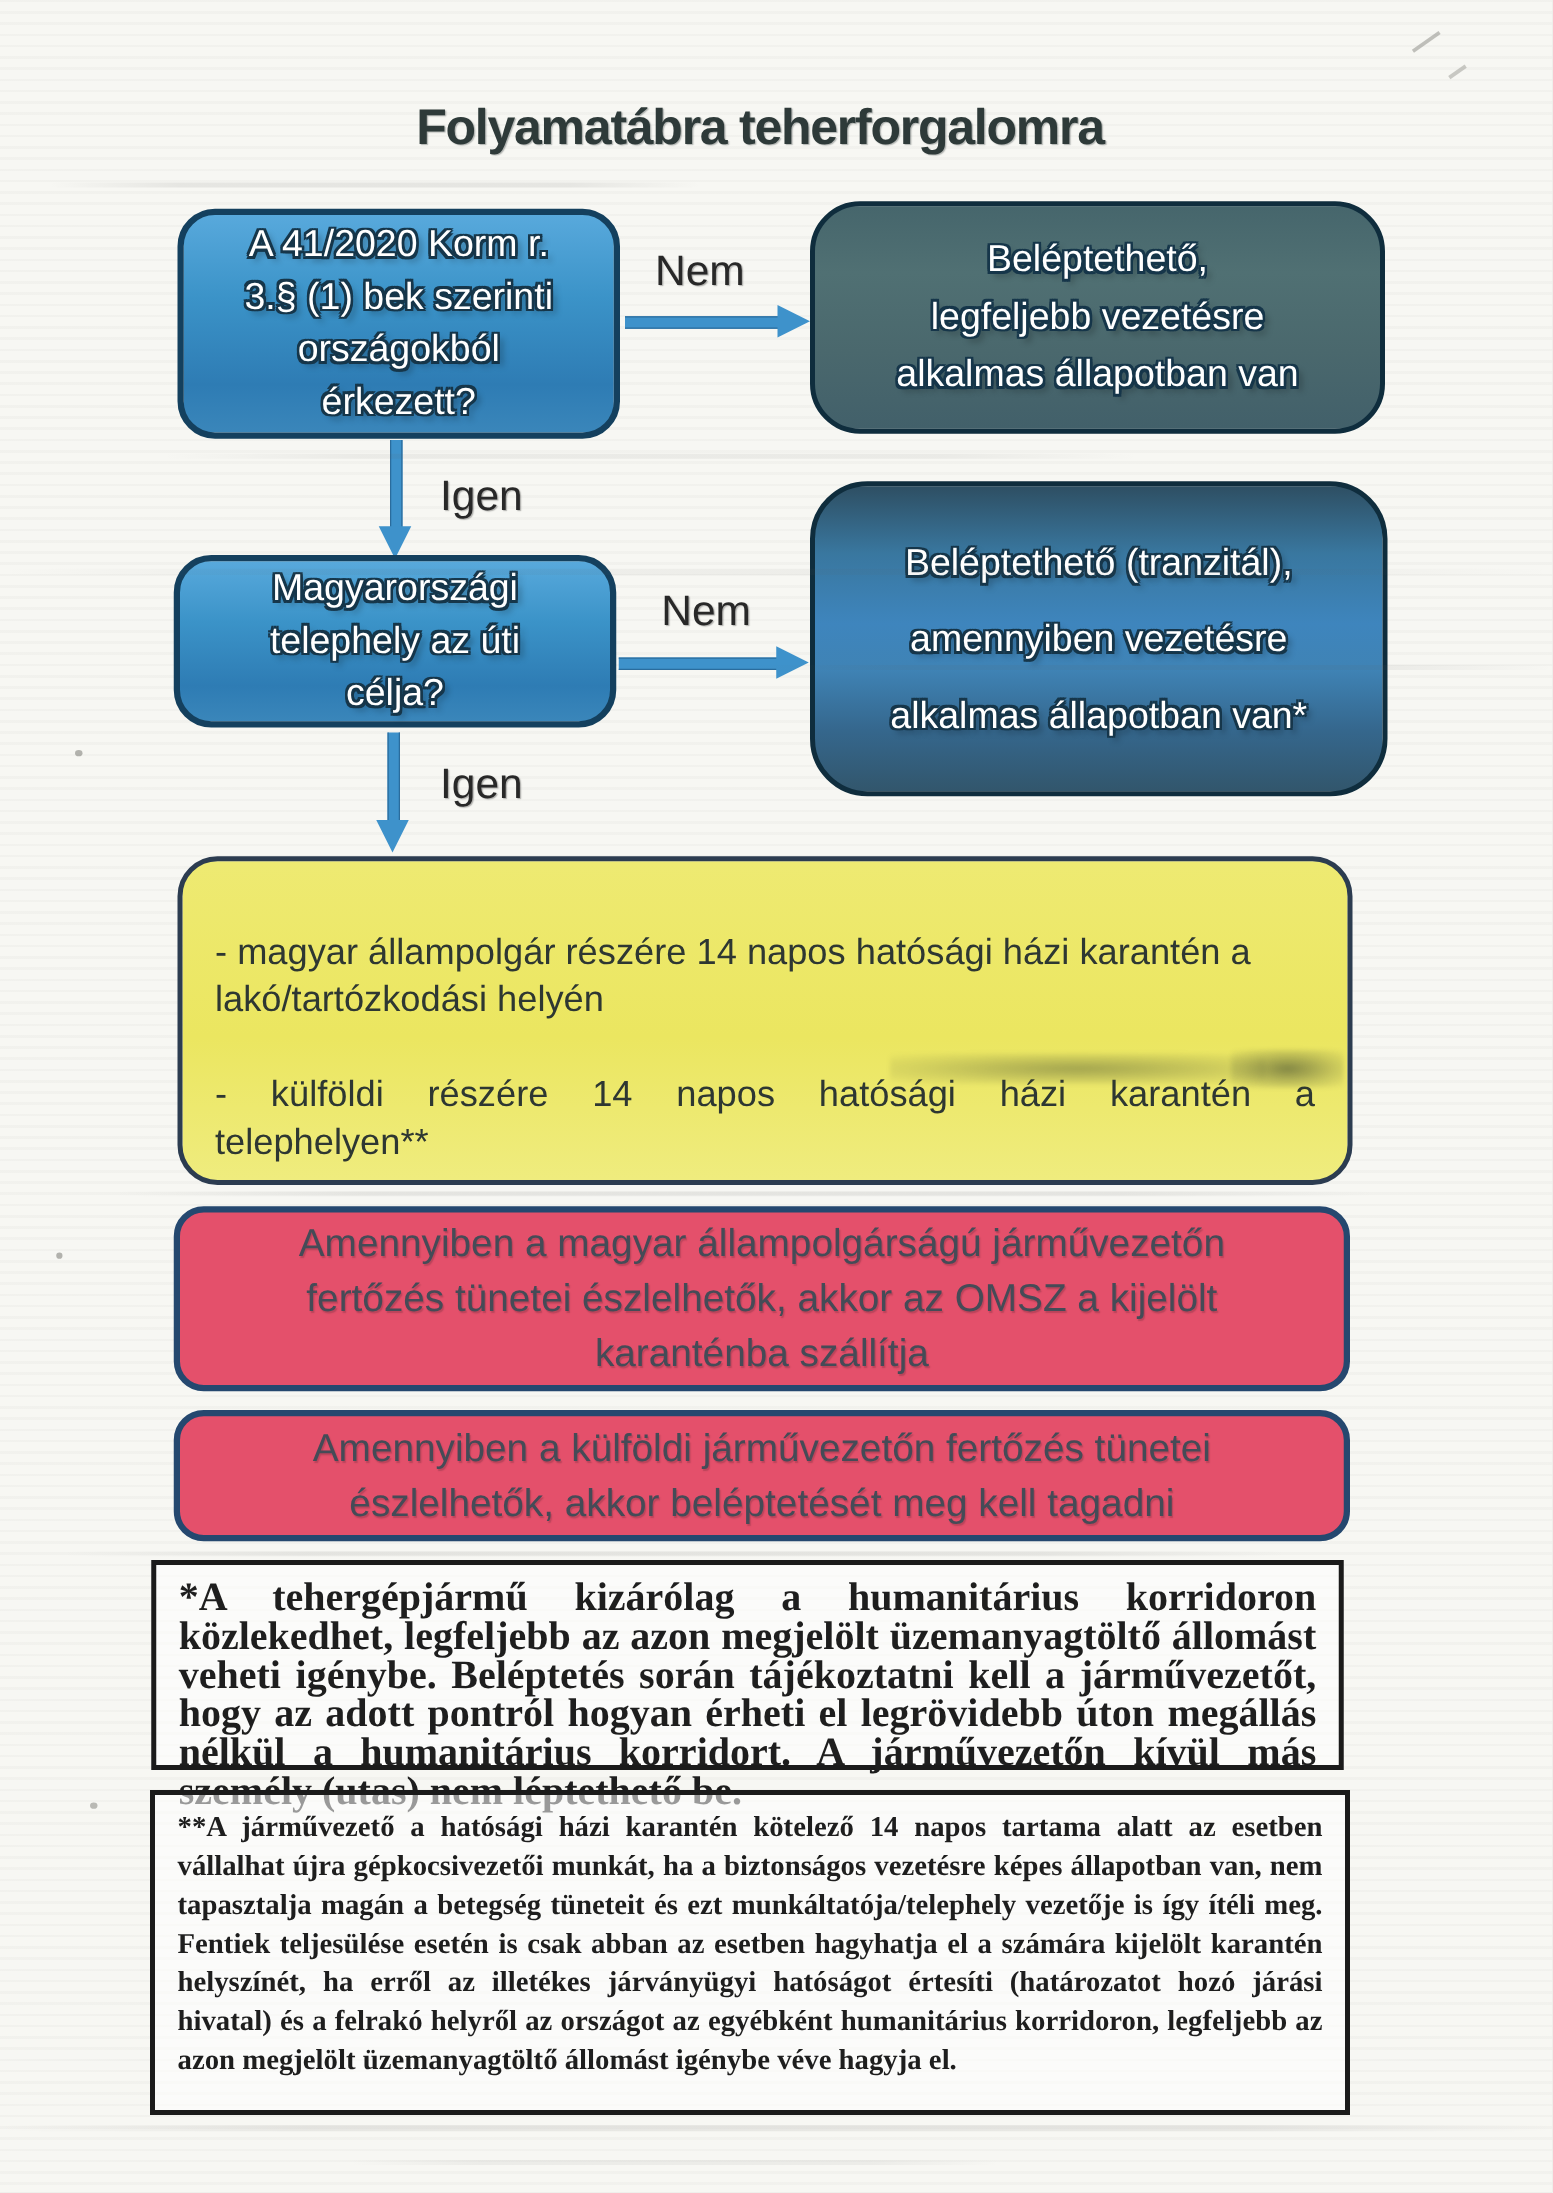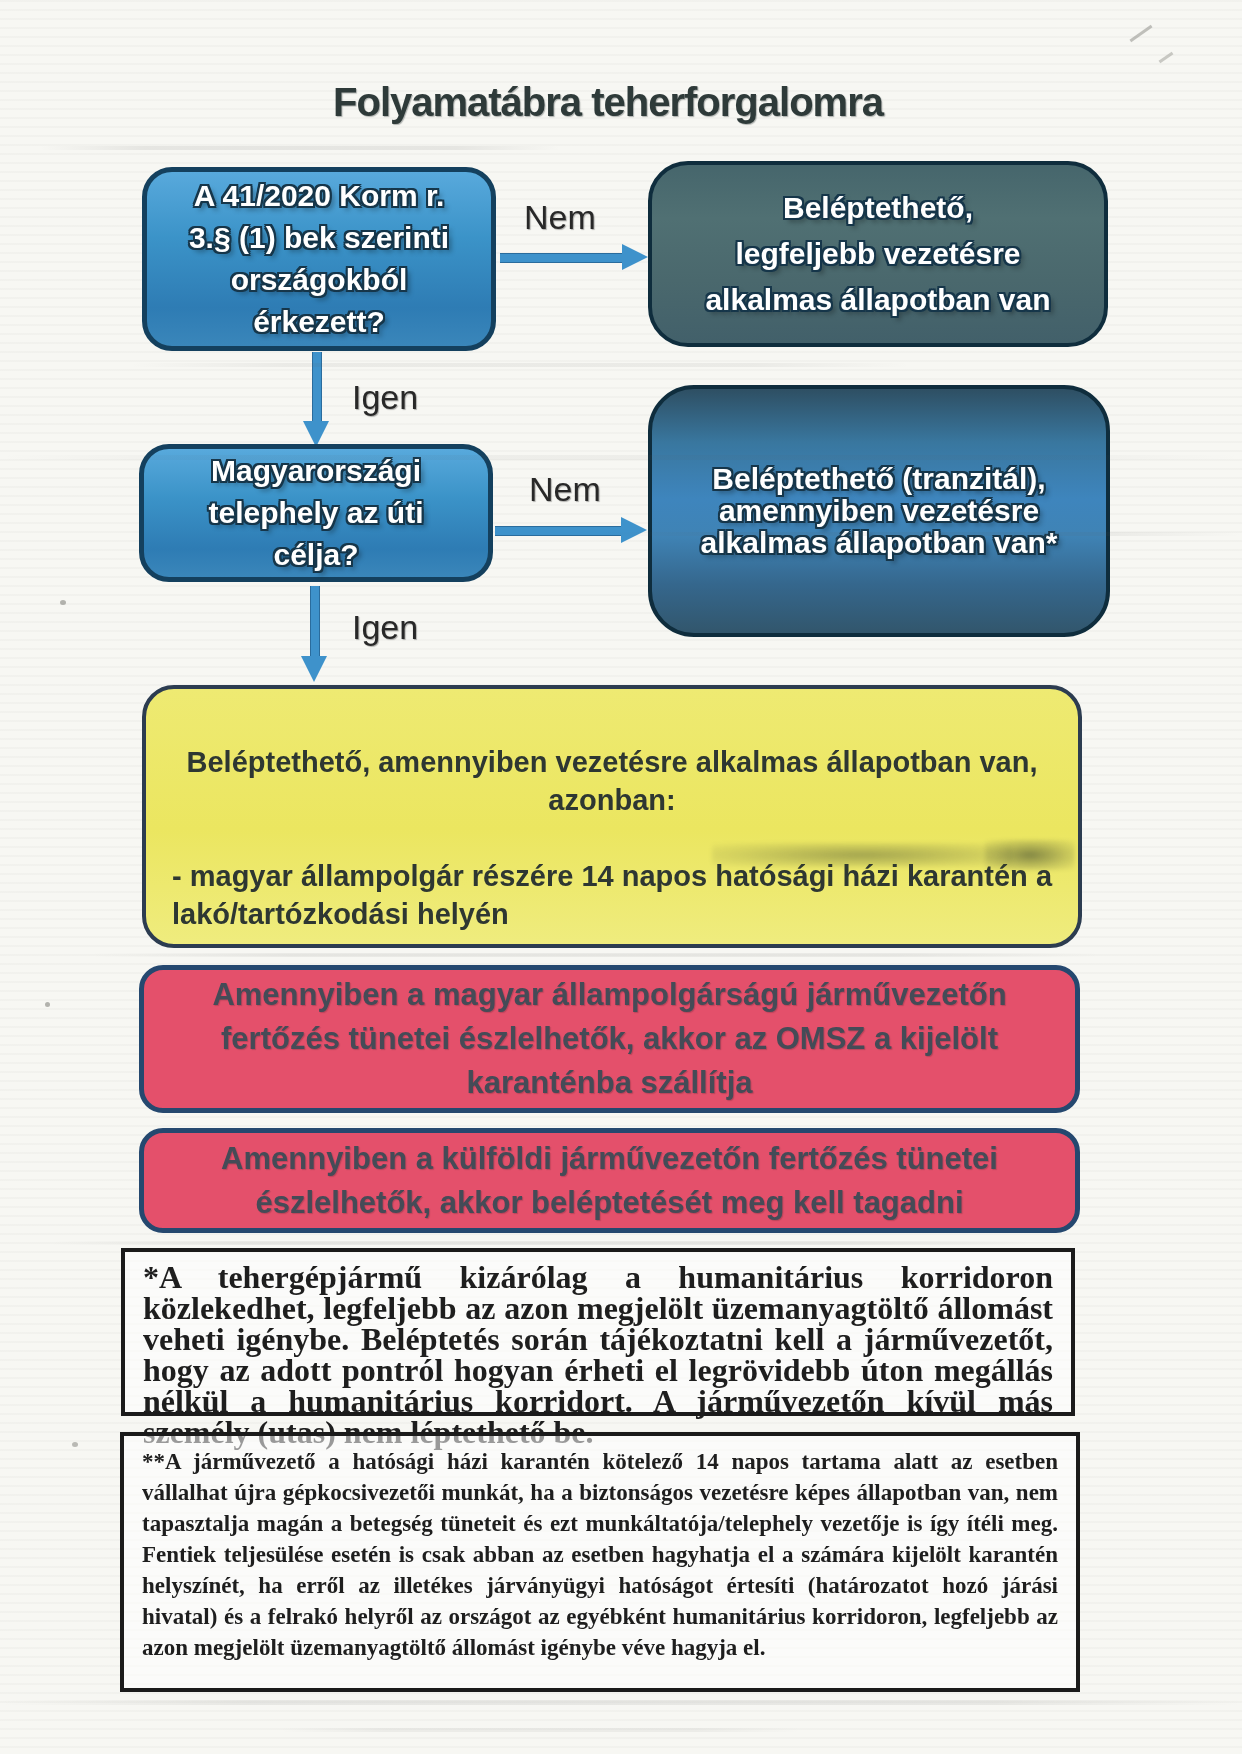--- a/index.html
+++ b/index.html
@@ -16,21 +16,21 @@
   .title{
     position:absolute;left:311px;top:80px;width:594px;
     margin:0;text-align:center;
     font-size:40px;font-weight:bold;letter-spacing:-1px;
     color:#2e3a39;
     text-shadow:1px 1px 1px rgba(40,50,50,.35);
   }
   .fbox{
     position:absolute;box-sizing:border-box;
     display:flex;align-items:center;justify-content:center;
-    text-align:center;font-weight:bold;white-space:pre-line;
+    text-align:center;font-weight:normal;white-space:pre-line;
   }
   .light-text{
     color:#ffffff;
     text-shadow:
       -2px -2px 0 #16364a, 2px -2px 0 #16364a,
       -2px  2px 0 #16364a, 2px  2px 0 #16364a,
       -2px 0 0 #16364a, 2px 0 0 #16364a,
       0 -2px 0 #16364a, 0 2px 0 #16364a,
       4px 4px 5px rgba(0,0,0,.35);
   }
@@ -40,21 +40,21 @@
     font-size:30px;line-height:42px;
   }
   .outcome-dark{
     background:linear-gradient(180deg,#46666c 0%,#507073 30%,#4a686d 65%,#42606a 100%);
     border:4px solid #0f2d3d;border-radius:40px;
     font-size:30px;line-height:46px;
   }
   .outcome-transit{
     background:linear-gradient(180deg,#2e4f63 0%,#39779f 22%,#3e85bd 45%,#3f83b5 60%,#35678d 80%,#32566c 100%);
     border:4px solid #0f2d3d;border-radius:46px;
-    font-size:30px;line-height:32px;
+    font-size:30px;line-height:61px;
   }
   .yellow-box{
     background:linear-gradient(180deg,#eeea72 0%,#ebe660 55%,#efec7e 100%);
     border:4px solid #2c3c50;border-radius:32px;
     align-items:flex-start;
   }
   .ybody{width:100%;padding:16px 26px 0 26px;color:#2e3732;font-size:29px;line-height:38px;}
   .y-intro{text-align:center;white-space:pre-line;}
   .y-item{text-align:left;margin-top:0;}
   .y-item.spread{text-align:justify;word-spacing:9px;}
@@ -142,22 +142,20 @@
 
   <div class="edge-label" style="left:352px;top:608px;">Igen</div>
 
   <div class="varrow" style="left:301px;top:586px;width:26px;height:96px;">
     <div class="vshaft" style="height:74px;"></div>
     <div class="vhead"></div>
   </div>
 
   <div class="fbox yellow-box" style="left:142px;top:685px;width:940px;height:263px;">
     <div class="ybody">
-      <div class="y-intro">Beléptethető, amennyiben vezetésre alkalmas állapotban van,
-azonban:</div>
       <div class="y-item">- magyar állampolgár részére 14 napos hatósági házi karantén a lakó/tartózkodási helyén</div>
       <div class="y-item spread">- külföldi részére 14 napos hatósági házi karantén a telephelyen**</div>
     </div>
   </div>
 
   <div class="fbox warning" style="left:139px;top:1128px;width:941px;height:105px;">
     <span>Amennyiben a külföldi járművezetőn fertőzés tünetei
 észlelhetők, akkor beléptetését meg kell tagadni</span>
   </div>
 

